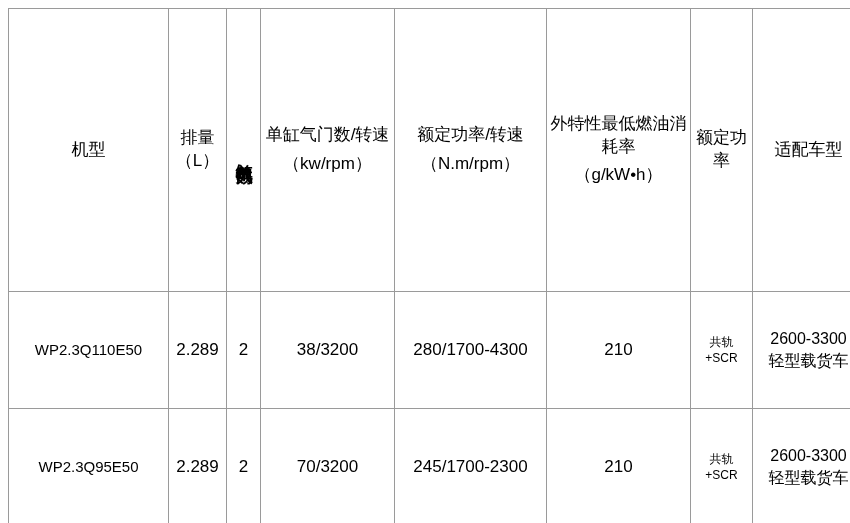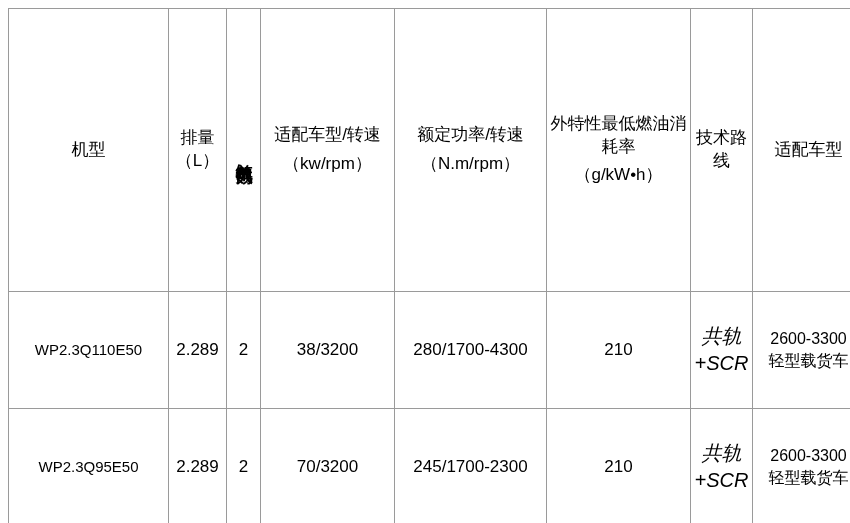--- a/index.html
+++ b/index.html
@@ -67,21 +67,21 @@
     font-size: 17px;
   }
   tbody td.model {
     font-size: 15px;
     letter-spacing: 0px;
   }
   tbody td.tech span,
   tbody td.vehicle span {
     display: block;
   }
-  tbody td.tech { font-size: 20px; font-style: italic; }
+  tbody td.tech { font-size: 12px; }
   tbody td.vehicle { font-size: 16px; }
   .sp { height: 6px; display:block; }
 </style>
 </head>
 <body>
 
 <div class="sheet">
   <table class="spec">
     <colgroup>
       <col class="c0">
@@ -99,36 +99,36 @@
           <span class="hdr-line">机型</span>
         </th>
         <th>
           <span class="hdr-line">排量</span>
           <span class="hdr-unit">（L）</span>
         </th>
         <th>
           <span class="vert">单缸气门数</span>
         </th>
         <th>
-          <span class="hdr-line">适配车型/转速</span>
+          <span class="hdr-line">单缸气门数/转速</span>
           <span class="sp"></span>
           <span class="hdr-unit">（kw/rpm）</span>
         </th>
         <th>
           <span class="hdr-line">额定功率/转速</span>
           <span class="sp"></span>
           <span class="hdr-unit">（N.m/rpm）</span>
         </th>
         <th>
           <span class="hdr-line">外特性最低燃油消耗率</span>
           <span class="sp"></span>
           <span class="hdr-unit">（g/kW•h）</span>
         </th>
         <th>
-          <span class="hdr-line">技术路线</span>
+          <span class="hdr-line">额定功率</span>
         </th>
         <th>
           <span class="hdr-line">适配车型</span>
         </th>
       </tr>
     </thead>
     <tbody>
       <tr>
         <td class="model">WP2.3Q110E50</td>
         <td>2.289</td>

